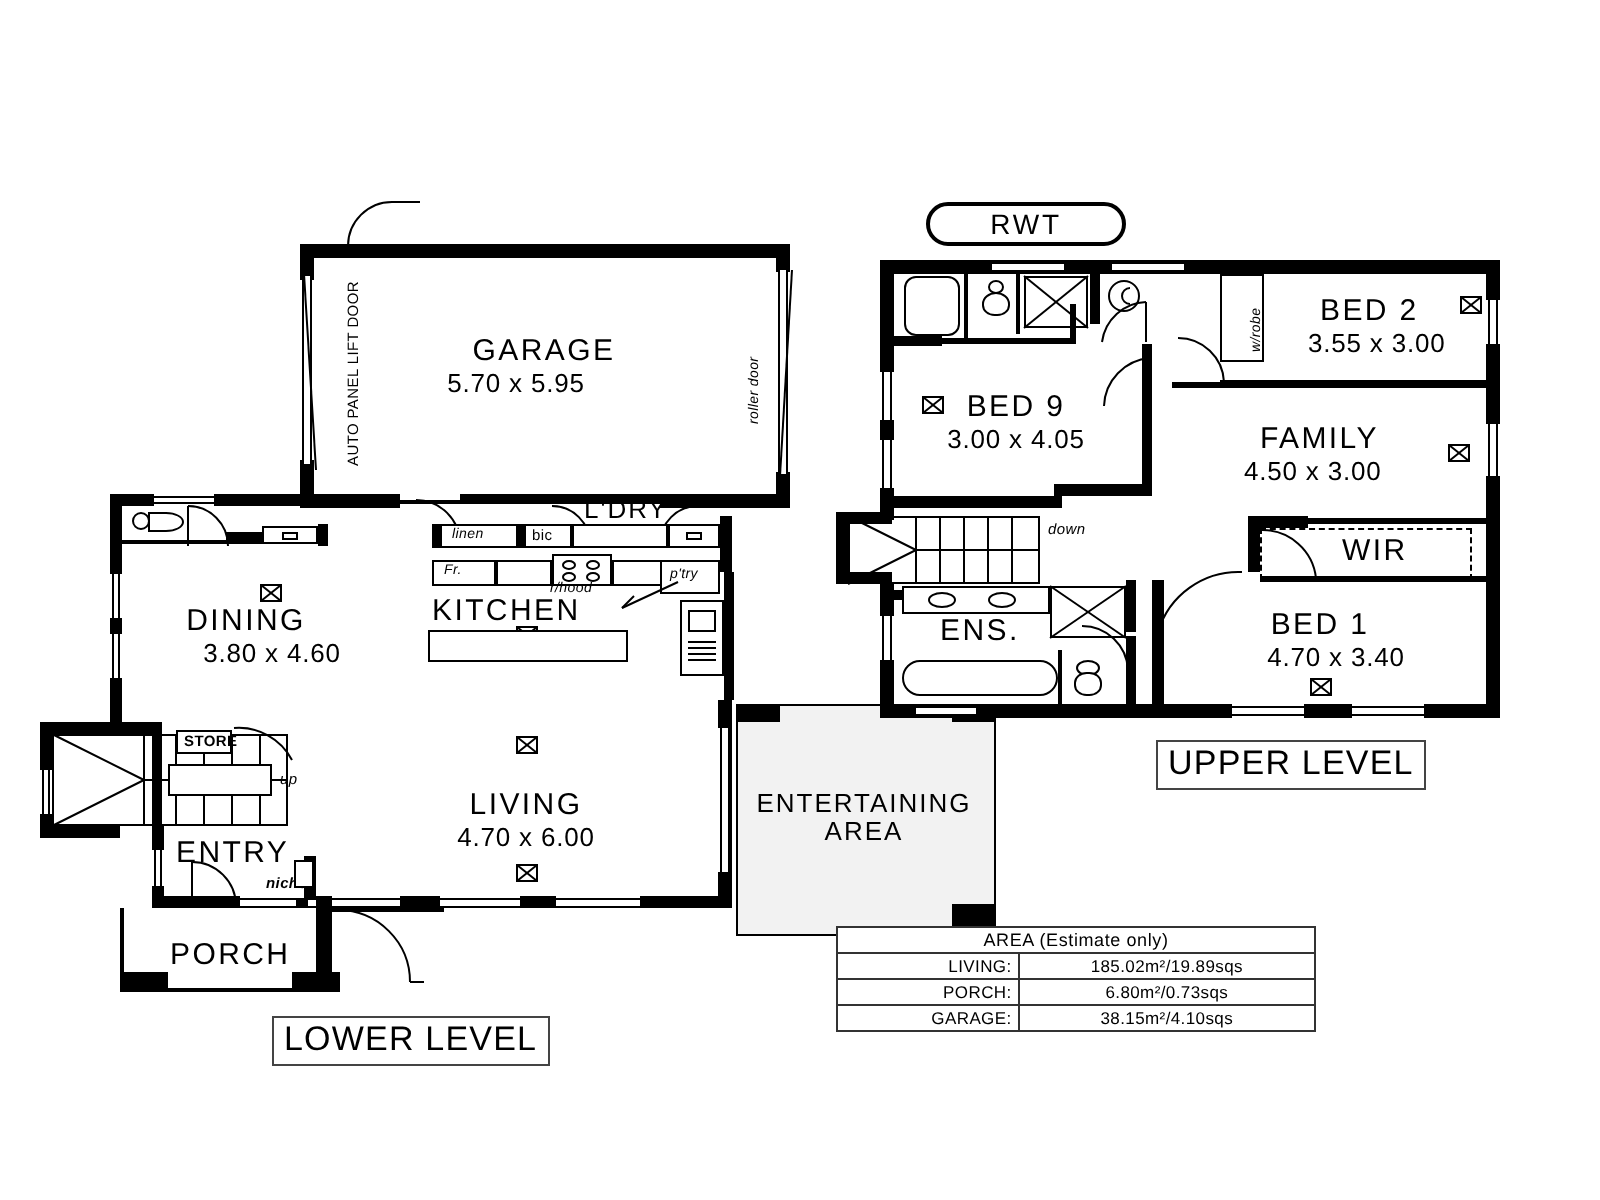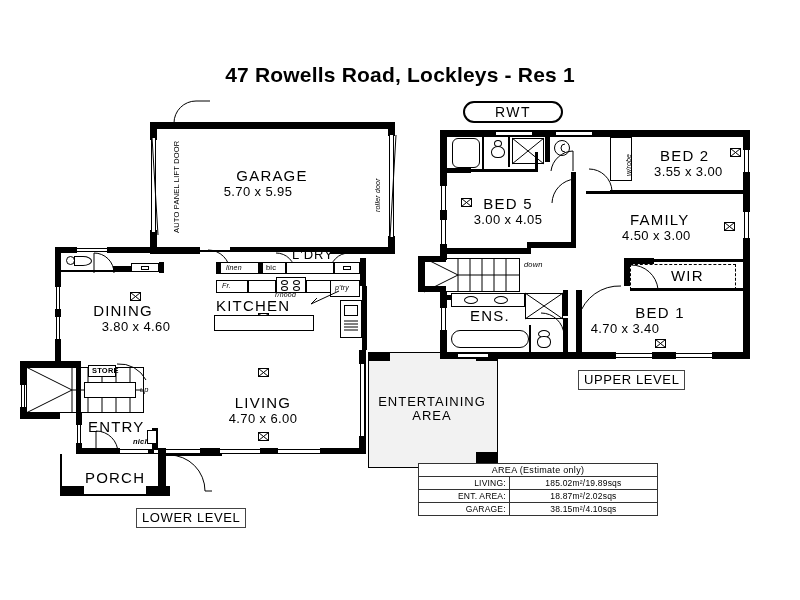--- a/index.html
+++ b/index.html
@@ -27,21 +27,21 @@
        background:#fff;box-sizing:border-box;}
   .winv{position:absolute;border-left:1px solid #000;border-right:1px solid #000;
         background:#fff;box-sizing:border-box;}
 
   
   #title{position:absolute;left:400px;top:63px;transform:translateX(-50%);
          font-size:21px;font-weight:bold;letter-spacing:0.2px;white-space:nowrap;}
 
   
   .levtag{position:absolute;border:1px solid #444;background:#fff;
-          font-size:13px;letter-spacing:0.6px;padding:1px 5px 2px 5px;
+          font-size:17px;letter-spacing:0.6px;padding:1px 5px 2px 5px;
           box-sizing:border-box;white-space:nowrap;}
 
   
   #rwt{position:absolute;left:463px;top:101px;width:100px;height:22px;
        border:2px solid #000;border-radius:11px;background:#fff;
        display:flex;align-items:center;justify-content:center;
        font-size:14px;letter-spacing:1.4px;box-sizing:border-box;}
 
   
   #areatbl{position:absolute;left:418px;top:463px;width:240px;
@@ -60,21 +60,20 @@
   svg{display:block;overflow:visible;}
   .sv{position:absolute;}
   .sv path,.sv line,.sv rect,.sv circle,.sv ellipse,.sv polyline{
       fill:none;stroke:#000;stroke-width:1;}
 </style>
 </head>
 <body>
 
 <div id="plan">
 
-  <div id="title">47 Rowells Road, Lockleys - Res 1</div>
 
   <div id="rwt">
     <span>RWT</span>
   </div>
 
   <div>
 
     <div class="w" style="left:150px;top:122px;width:245px;height:7px;"></div>
 
     <div class="w" style="left:150px;top:122px;width:7px;height:18px;"></div>
@@ -395,21 +394,21 @@
 
     <div class="w" style="left:571px;top:172px;width:5px;height:74px;"></div>
     <div class="w" style="left:527px;top:242px;width:49px;height:6px;"></div>
     <div class="w" style="left:503px;top:248px;width:28px;height:6px;"></div>
     <div class="w" style="left:447px;top:248px;width:58px;height:6px;"></div>
     <div class="sv" style="left:548px;top:178px;">
       <svg width="28" height="26" viewBox="0 0 28 26">
           <path d="M27 1 A25 25 0 0 0 4 25"></path>
         </svg>
     </div>
-    <div class="t room-name ctr" style="left:508px;top:196px;">BED 5</div>
+    <div class="t room-name ctr" style="left:508px;top:196px;">BED 9</div>
     <div class="t room-dim ctr" style="left:508px;top:213px;">3.00 x 4.05</div>
     <div class="sv" style="left:461px;top:198px;">
       <svg width="11" height="9" viewBox="0 0 11 9">
           <rect x="0.5" y="0.5" width="10" height="8"></rect>
           <line x1="0.5" y1="0.5" x2="10.5" y2="8.5"></line>
           <line x1="10.5" y1="0.5" x2="0.5" y2="8.5"></line>
         </svg>
     </div>
 
     <div class="box" style="left:610px;top:137px;width:22px;height:44px;"></div>
@@ -447,21 +446,21 @@
     <div class="t room-name" style="left:671px;top:268px;">WIR</div>
     <div class="w" style="left:624px;top:258px;width:6px;height:28px;"></div>
     <div class="thin" style="left:630px;top:288px;width:114px;height:3px;"></div>
     <div class="sv" style="left:630px;top:264px;">
       <svg width="30" height="26" viewBox="0 0 30 26">
           <path d="M1 1 A27 27 0 0 1 28 25"></path>
         </svg>
     </div>
 
     <div class="t room-name ctr" style="left:660px;top:305px;">BED 1</div>
-    <div class="t room-dim ctr" style="left:625px;top:322px;">4.70 x 3.40</div>
+    <div class="t room-dim ctr" style="left:668px;top:322px;">4.70 x 3.40</div>
     <div class="sv" style="left:655px;top:339px;">
       <svg width="11" height="9" viewBox="0 0 11 9">
           <rect x="0.5" y="0.5" width="10" height="8"></rect>
           <line x1="0.5" y1="0.5" x2="10.5" y2="8.5"></line>
           <line x1="10.5" y1="0.5" x2="0.5" y2="8.5"></line>
         </svg>
     </div>
     <div class="w" style="left:576px;top:290px;width:6px;height:22px;"></div>
     <div class="w" style="left:576px;top:306px;width:6px;height:52px;"></div>
     <div class="sv" style="left:578px;top:285px;">
@@ -517,22 +516,22 @@
       <tr>
           <th class="hd" colspan="2">AREA (Estimate only)</th>
         </tr>
     </thead>
     <tbody id="area-body">
         <tr>
           <td class="lbl">LIVING:</td>
           <td>185.02m²/19.89sqs</td>
         </tr>
         <tr>
-          <td class="lbl">ENT. AREA:</td>
-          <td>18.87m²/2.02sqs</td>
+          <td class="lbl">PORCH:</td>
+          <td>6.80m²/0.73sqs</td>
         </tr>
         <tr>
           <td class="lbl">GARAGE:</td>
           <td>38.15m²/4.10sqs</td>
         </tr>
       </tbody>
   </table>
 
 </div>
 

